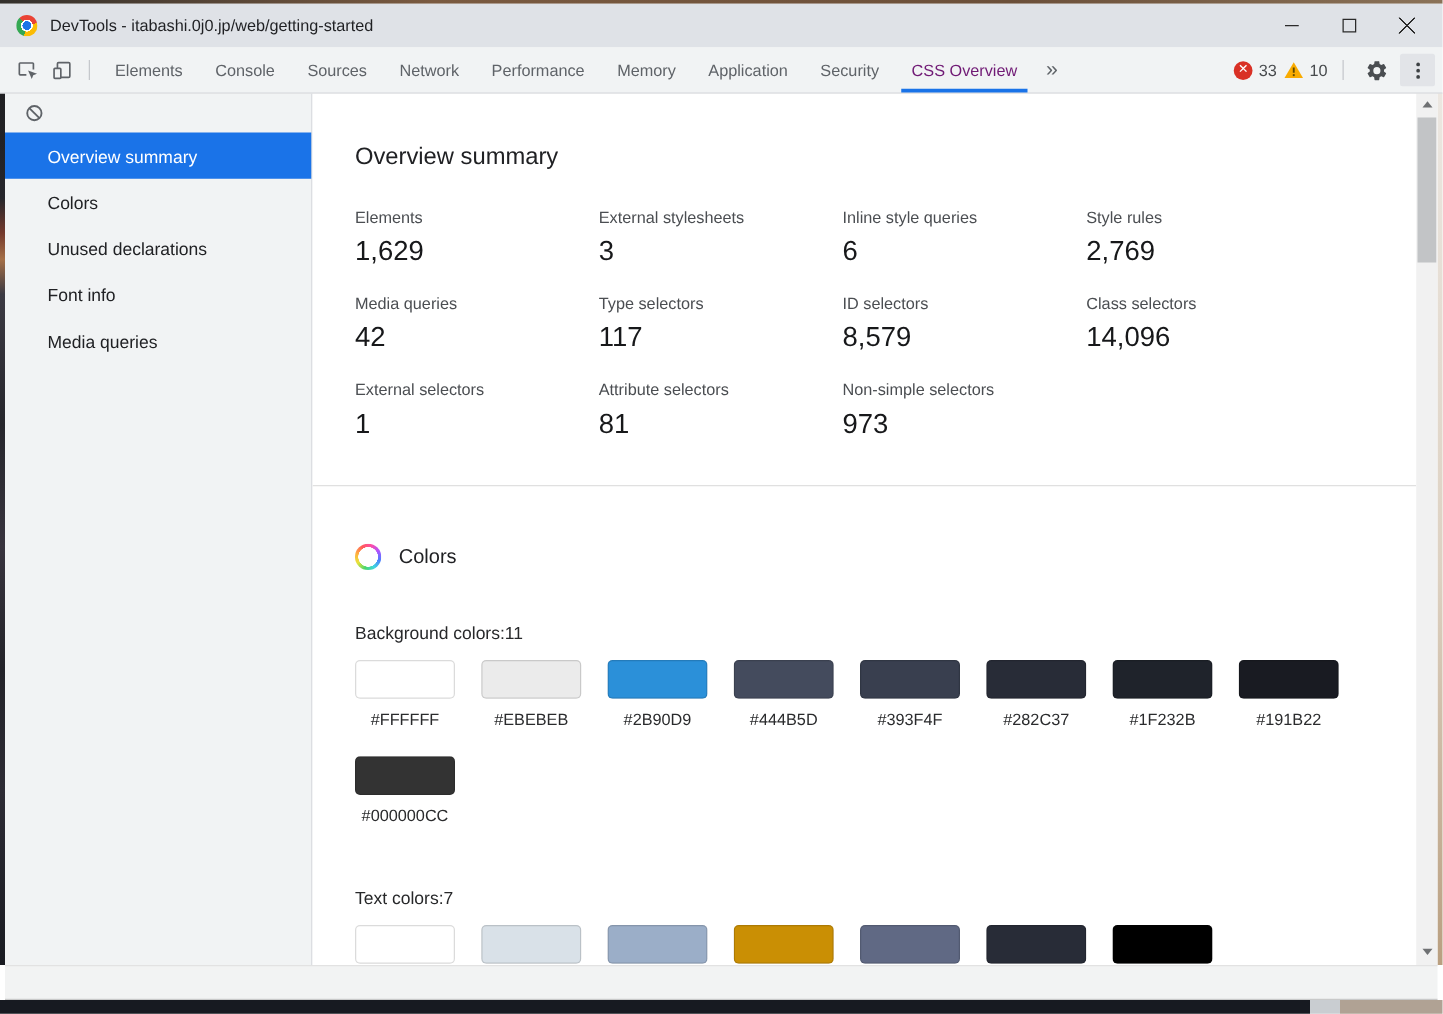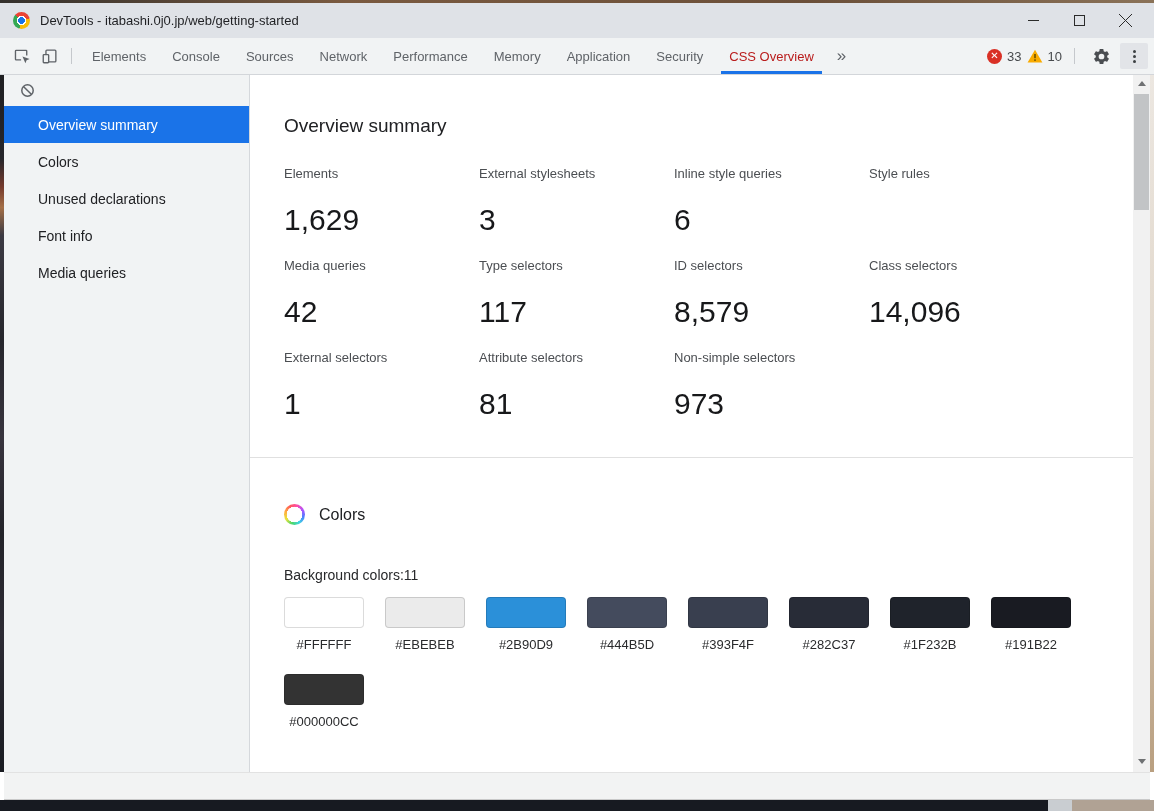--- a/index.html
+++ b/index.html
@@ -49,21 +49,21 @@
     display: flex; align-items: center;
     padding-left: 8px;
   }
   .icon-btn { width: 28px; height: 26px; display: flex; align-items: center; justify-content: center; border-radius: 2px; flex: none; }
   .toolbar-divider { width: 1px; height: 16px; background: #c5c8cc; margin: 0 7px; flex: none; }
   .tabs { display: flex; height: 100%; align-items: stretch; }
   .tab {
     position: relative; display: flex; align-items: center;
     padding: 0 13px; font-size: 13px; color: #5f6368; white-space: nowrap; cursor: default;
   }
-  .tab.selected { color: #b91c1c; text-align: center; }
+  .tab.selected { color: #701a75; text-align: center; }
   .tab.selected::after {
     content: ""; position: absolute; left: 5px; right: 5px; bottom: 0; height: 3px;
     background: var(--accent, #1a73e8);
   }
   .more-tabs { font-size: 17px; color: #5f6368; padding: 0 10px; cursor: default; }
   .status-cluster { margin-left: auto; display: flex; align-items: center; gap: 5px; padding-right: 6px; }
   .badge { display: flex; align-items: center; gap: 5px; font-size: 13px; color: #474a4d; cursor: default; }
   .err-dot {
     width: 15px; height: 15px; border-radius: 50%; background: var(--error, #d93025);
     display: flex; align-items: center; justify-content: center;
@@ -93,21 +93,21 @@
   .side-item.selected { background: var(--accent, #1a73e8); color: #fff; }
 
   .content { flex: 1 1 auto; background: #fff; overflow: hidden; position: relative; }
   .section1 { padding: 40px 0 36px 34px; border-bottom: 1px solid #e0e0e0; }
   .page-heading { font-size: 19px; font-weight: 400; color: #202124; }
   .stats-grid {
     margin-top: 29px;
     display: grid; grid-template-columns: repeat(4, 195px); row-gap: 21px;
   }
   .stat-label { font-size: 13px; color: #4b4e52; }
-  .stat-value { font-size: 30px; color: #17181a; margin-top: 22px; }
+  .stat-value { font-size: 22px; color: #17181a; margin-top: 7px; }
 
   .section2 { padding: 46px 0 0 34px; }
   .colors-heading-row { display: flex; align-items: center; gap: 14px; }
   .color-wheel {
     width: 21px; height: 21px; border-radius: 50%; flex: none;
     background:
       radial-gradient(circle at center, #fff 0 52%, rgba(0,0,0,0) 54%),
       conic-gradient(from -30deg, #ff5a5a, #ff4da6, #b052ff, #4d7dff, #3fd6e0, #49d66b, #e8e23c, #ffb13d, #ff5a5a);
   }
   .colors-heading { font-size: 16px; font-weight: 400; color: #202124; }
@@ -304,20 +304,21 @@
               <div class="stat-value">3</div>
             </div>
 
             <div class="stat">
               <div class="stat-label">Inline style queries</div>
               <div class="stat-value">6</div>
             </div>
 
             <div class="stat">
               <div class="stat-label">Style rules</div>
+              <div class="stat-value">2,769</div>
             </div>
 
             <div class="stat">
               <div class="stat-label">Media queries</div>
               <div class="stat-value">42</div>
             </div>
 
             <div class="stat">
               <div class="stat-label">Type selectors</div>
               <div class="stat-value">117</div>

